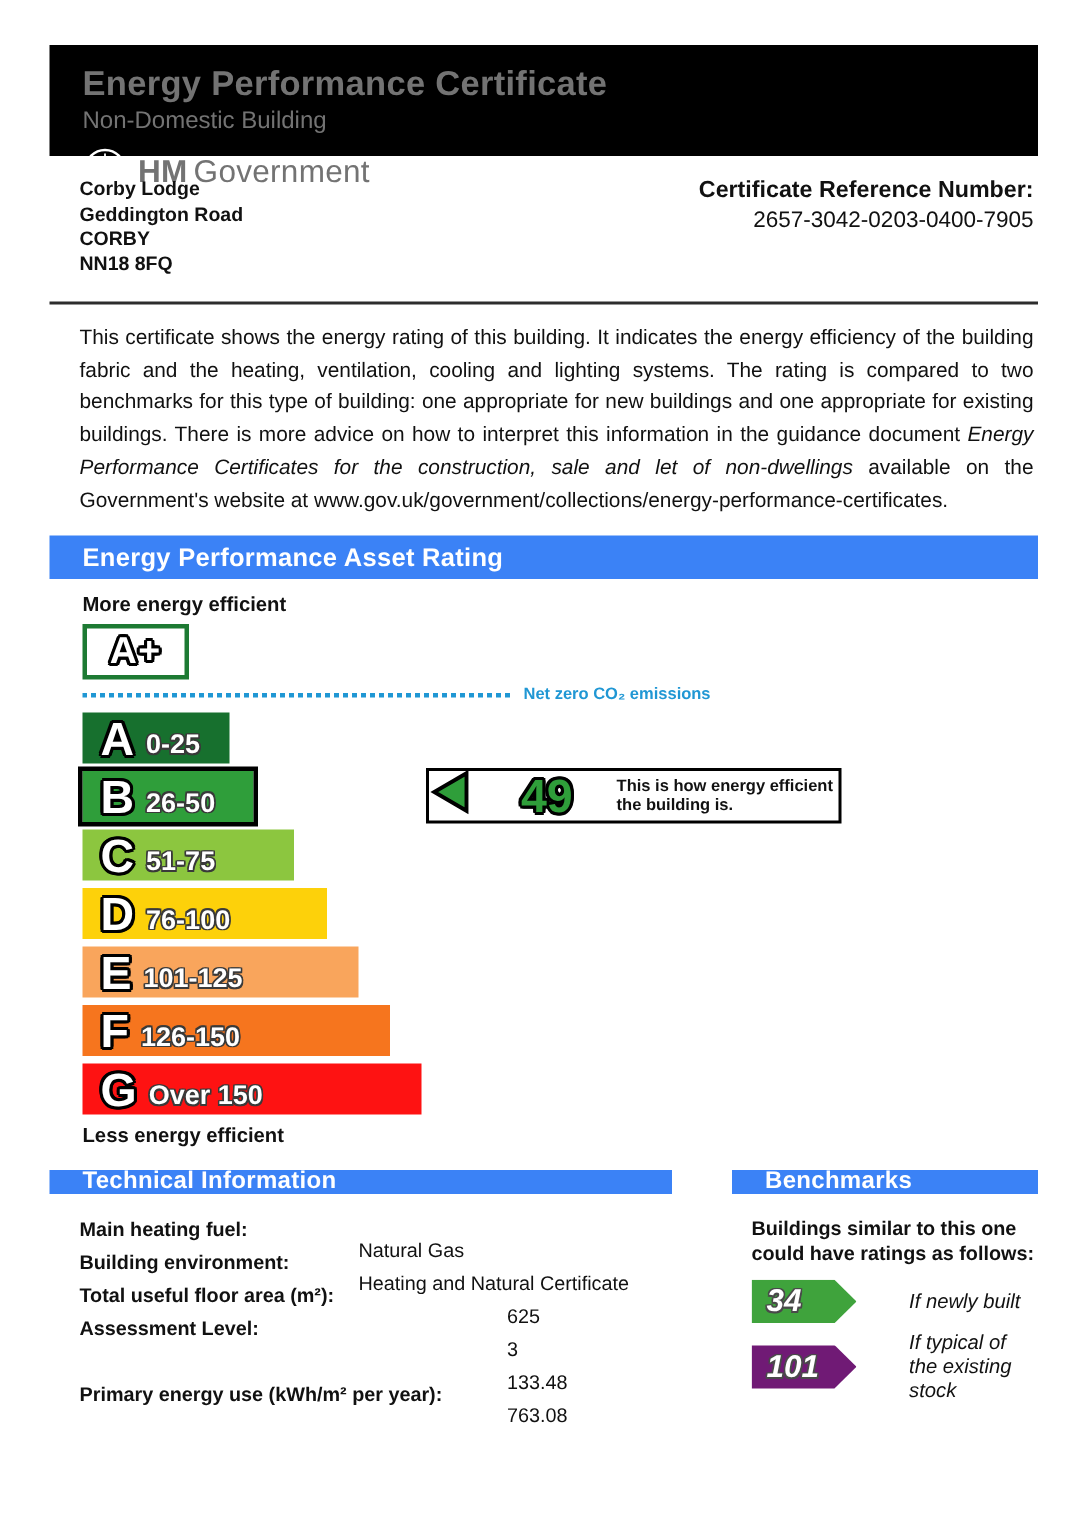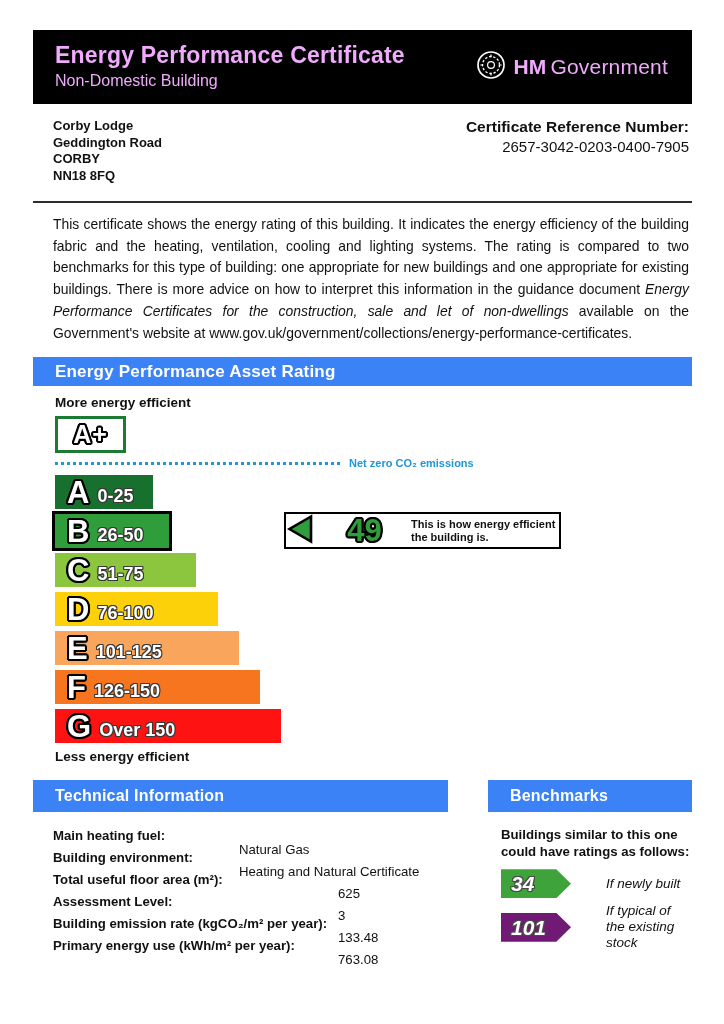--- a/index.html
+++ b/index.html
@@ -6,23 +6,23 @@
   html,body { background:#fff; }
   body {
     width:724px; height:1024px; overflow:hidden;
     font-family:"Liberation Sans","DejaVu Sans",sans-serif;
     color:#111;
   }
   .page { padding:30px 32px 0 33px; width:724px; }
 
   
   .header-bar {
-    background:#000; color:#f0abfc; height:74px;
+    background:#000; color:#737373; height:74px;
     padding:12px 24px 0 22px;
-    display:flex; justify-content:space-between;
+    display:flex; justify-content:space-between;flex-direction:column;
   }
   .title { font-size:23px; font-weight:bold; letter-spacing:0.2px; }
   .subtitle { font-size:16px; margin-top:3px; }
   .gov-logo { display:flex; align-items:center; gap:7px; margin-top:8px; height:34px; }
   .gov-text { font-size:21px; letter-spacing:0.2px; white-space:nowrap; }
   .gov-text .hm { font-weight:bold; margin-right:4px; }
 
   
   .property-row { display:flex; justify-content:space-between; padding:14px 3px 0 20px; height:94px; }
   .address { font-size:13px; font-weight:bold; line-height:16.5px; }
@@ -84,21 +84,21 @@
     display:flex; align-items:center; padding-left:0;
   }
   .indicator-value { font-size:31px; font-weight:bold; margin-left:15px; width:78px; text-align:center; line-height:1; }
   .indicator-caption { font-size:11px; font-weight:bold; line-height:13px; width:158px; margin-left:10px; }
   .less-label { margin-top:6px; }
 
   
   .bottom { display:flex; gap:40px; margin-top:16px; }
   .tech-col { width:415px; }
   .bench-col { width:204px; }
-  .bottom .section-bar { height:32px; font-size:16px; }
+  .bottom .section-bar { height:16px; font-size:16px; }
   .tech-rows { margin:16px 0 0 20px; }
   .tech-row { position:relative; height:22px; font-size:13.2px; }
   .tech-label { font-weight:bold; }
   .tech-value { position:absolute; top:14px; left:285px; font-weight:normal; }
   .tech-row:nth-child(1) .tech-value, .tech-row:nth-child(2) .tech-value { left:186px; }
 
   .bench-desc { margin:15px 0 0 13px; width:190px; font-size:13.2px; font-weight:bold; line-height:16.5px; }
   .bench-items { margin:9px 0 0 13px; }
   .bench-item { display:flex; align-items:center; gap:35px; margin-bottom:5px; min-height:29px;font-style:italic; }
   .bench-badge {
@@ -226,21 +226,20 @@
         </div>
         <div class="tech-row">
           <span class="tech-label">Total useful floor area (m²):</span>
           <span class="tech-value">625</span>
         </div>
         <div class="tech-row">
           <span class="tech-label">Assessment Level:</span>
           <span class="tech-value">3</span>
         </div>
         <div class="tech-row">
-          <span class="tech-label">Building emission rate (kgCO₂/m² per year):</span>
           <span class="tech-value">133.48</span>
         </div>
         <div class="tech-row">
           <span class="tech-label">Primary energy use (kWh/m² per year):</span>
           <span class="tech-value">763.08</span>
         </div>
       </div>
     </div>
 
     <div class="bench-col">

